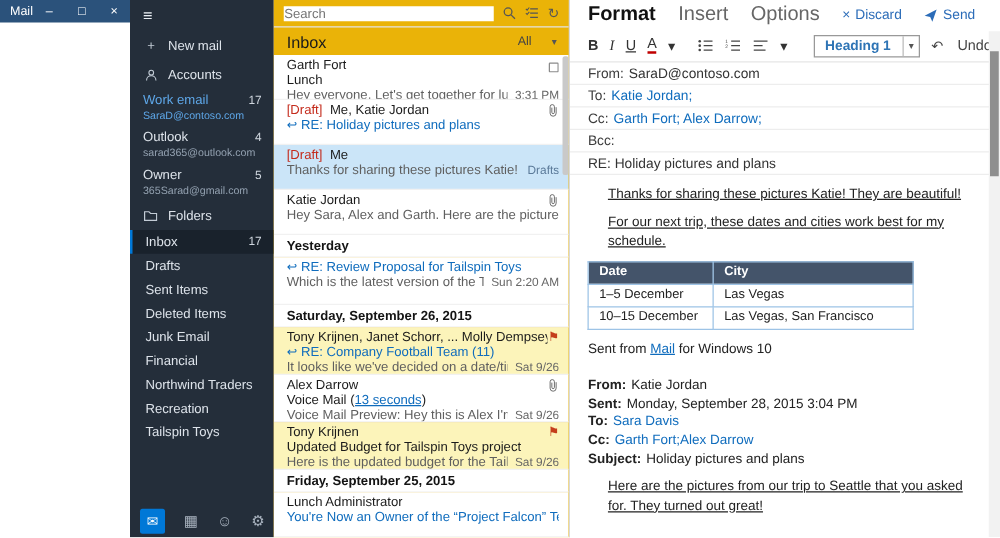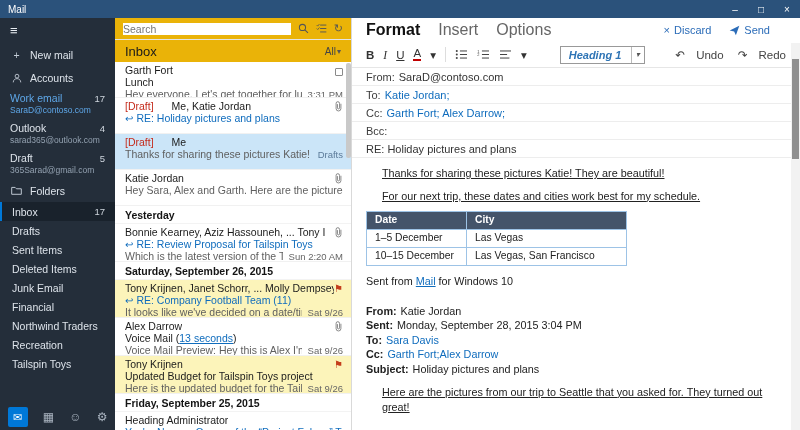--- a/index.html
+++ b/index.html
@@ -1,18 +1,18 @@
 <!DOCTYPE html>
 <html><head>
 <meta charset="utf-8">
 <style>
   * { margin:0; padding:0; box-sizing:border-box; }
   html,body { width:800px; height:430px; overflow:hidden; }
   body { font-family:"Liberation Sans", sans-serif; font-size:11px; color:#222; background:#fff; }
-  .app { width:800px; height:430px; display:flex; flex-direction:column; overflow:hidden; }
+  .app { width:800px; height:430px; display:flex; overflow:hidden; }
 
   
   .titlebar { height:18px; background:#2b527b; color:#fff; display:flex; align-items:center; padding-left:8px; font-size:10px; flex:0 0 auto; }
   .win-controls { margin-left:auto; display:flex; height:100%; }
   .win-controls span { width:26px; display:flex; align-items:center; justify-content:center; font-size:10px; cursor:default; }
 
   
   .main { flex:1; display:flex; overflow:hidden; }
 
   
@@ -31,33 +31,33 @@
   .sb-bottom { margin-top:auto; height:26px; display:flex; align-items:center; justify-content:space-around; font-size:12px; color:#a9b3bf; }
   .sb-bottom .mail-active { color:#ffffff; background:#0078d7; width:20px; height:20px; display:flex; align-items:center; justify-content:center; border-radius:2px; font-size:11px; }
 
   
   .list-pane { width:237px; background:#eab308; border-right:1px solid #d9d9d9; display:flex; flex-direction:column; position:relative; font-size:10.5px; flex:0 0 auto; overflow:hidden; }
   .searchbar { height:22px; border-bottom:1px solid #e4e4e4; display:flex; align-items:center; gap:7px; padding:0 8px; flex:0 0 auto; }
   .search-input { flex:1; border:none; outline:none; font-family:inherit; font-size:10.5px; color:#333; min-width:0; }
   .sicon { color:#555; display:flex; align-items:center; font-size:11px; cursor:pointer; }
   .list-header { height:22px; display:flex; align-items:center; justify-content:space-between; padding:0 10px 0 10px; flex:0 0 auto; }
   .list-title { font-size:13px; color:#1a1a1a; }
-  .filter { color:#444; font-size:10px; display:flex; align-items:center; gap:1px; cursor:pointer; }
+  .filter { color:#444; font-size:10px; display:flex; align-items:center; gap:16px; cursor:pointer; }
   .chev { font-size:8px; color:#555; }
 
   .rows { flex:1; overflow:hidden; }
   .msg { height:36px; padding:2px 8px 0 10px; border-bottom:1px solid #f1f1f1; cursor:pointer; overflow:hidden; background:#fff; }
   .msg.tall { height:38px; }
   .msg .l1, .msg .l2, .msg .l3 { height:12px; display:flex; align-items:flex-end; white-space:nowrap; overflow:hidden; }
   .sender { color:#1b1b1b; overflow:hidden; text-overflow:clip; }
   .subj { color:#1b1b1b; overflow:hidden; }
   .subj-blue { color:#0f6cbd; overflow:hidden; }
   .prev { color:#5f5f5f; flex:1; overflow:hidden; }
   .time { color:#666; font-size:9.5px; margin-left:6px; flex:0 0 auto; }
-  .draft { color:#c42b1c; margin-right:18px; flex:0 0 auto; }
+  .draft { color:#c42b1c; margin-right:6px; flex:0 0 auto; }
   .ricon { margin-left:auto; flex:0 0 auto; display:flex; align-items:center; color:#666; }
   .flagglyph { color:#c43e1c; font-size:10px; }
   .checkbox { width:8px; height:8px; border:1px solid #8a8a8a; border-radius:1px; display:inline-block; }
   .reply-ic { color:#0f6cbd; margin-right:3px; font-size:10px; flex:0 0 auto; }
   .msg.selected { background:#cbe5f8; }
   .msg.flagged { background:#fcf4ba; }
   .folder-tag { color:#5b7linen; color:#5b7a99; font-size:9.5px; margin-left:6px; flex:0 0 auto; }
   .sep { height:18px; display:flex; align-items:center; padding:0 10px; font-weight:700; color:#141414; background:#fff; border-bottom:1px solid #f3f3f3; }
   .list-scroll { position:absolute; right:0; top:45px; width:5px; height:95px; background:#c9c9c9; border-radius:2px; }
 
@@ -69,21 +69,21 @@
   .tab-actions { margin-left:auto; display:flex; gap:18px; align-items:center; padding-right:16px; }
   .action-btn { color:#2b6cb8; display:flex; align-items:center; gap:4px; cursor:pointer; font-size:11px; }
 
   .toolbar { height:26px; display:flex; align-items:center; gap:9px; padding:0 14px; border-bottom:1px solid #e6e6e6; flex:0 0 auto; }
   .tb-btn { color:#333; font-size:11.5px; cursor:pointer; display:flex; align-items:center; }
   .tb-bold { font-weight:700; }
   .tb-italic { font-style:italic; font-family:"Liberation Serif", serif; }
   .tb-underline { text-decoration:underline; }
   .tb-color { border-bottom:2px solid #c00000; line-height:11px; }
   .tb-sep { width:1px; height:15px; background:#ddd; }
-  .combobox { border:1px solid #999; height:18px; display:flex; align-items:center; margin-left:24px; cursor:pointer;font-style:italic; }
+  .combobox { border:1px solid #999; height:18px; display:flex; align-items:center; margin-left:12px; cursor:pointer; }
   .combobox .cb-text { padding:0 8px; color:#2e74b5; font-weight:700; font-size:11px; min-width:70px; }
   .combobox .cb-chev { border-left:1px solid #bbb; height:100%; display:flex; align-items:center; padding:0 4px; font-size:8px; color:#555; }
   .undo-group { margin-left:auto; display:flex; gap:14px; }
   .undo-group .tb-btn { color:#444; gap:4px; }
 
   .field { height:18px; display:flex; align-items:center; padding:0 14px; border-bottom:1px solid #ededed; color:#333; flex:0 0 auto; white-space:nowrap; overflow:hidden; }
   .field .label { margin-right:4px; color:#3c3c3c; }
   .blue { color:#0f6cbd; }
   .u { text-decoration:underline; }
 
@@ -148,21 +148,21 @@
       </div>
       <div class="sb-account">
         <div class="acc-line1">
           <span class="acc-name">Outlook</span>
           <span class="acc-count">4</span>
         </div>
         <div class="acc-email">sarad365@outlook.com</div>
       </div>
       <div class="sb-account">
         <div class="acc-line1">
-          <span class="acc-name">Draft</span>
+          <span class="acc-name">Owner</span>
           <span class="acc-count">5</span>
         </div>
         <div class="acc-email">365Sarad@gmail.com</div>
       </div>
 
       <div class="sb-row">
         <span class="sb-ic">
           <svg width="11" height="9" viewBox="0 0 16 13">
               <path d="M1 2 h5 l2 2 h7 v8 h-14 z" fill="none" stroke="#c3ccd6" stroke-width="1.4"></path>
             </svg>
@@ -291,28 +291,20 @@
             </span>
           </div>
           <div class="l3">
               <span class="prev">Hey Sara, Alex and Garth. Here are the pictures from our</span>
             </div>
         </div>
 
         <div class="sep">Yesterday</div>
 
         <div class="msg tall">
-          <div class="l1">
-            <span class="sender">Bonnie Kearney, Aziz Hassouneh, ... Tony I</span>
-            <span class="ricon">
-              <svg width="9" height="11" viewBox="0 0 12 16">
-                  <path d="M9.5 4 v7 a3.5 3.5 0 0 1 -7 0 V3.5 a2.5 2.5 0 0 1 5 0 V10 a1.5 1.5 0 0 1 -3 0 V4.5" fill="none" stroke="#666" stroke-width="1.1"></path>
-                </svg>
-            </span>
-          </div>
           <div class="l2">
             <span class="reply-ic">↩</span>
             <span class="subj-blue">RE: Review Proposal for Tailspin Toys</span>
           </div>
           <div class="l3">
             <span class="prev">Which is the latest version of the Tailspin Toys proposal?</span>
             <span class="time">Sun 2:20 AM</span>
           </div>
         </div>
 
@@ -364,21 +356,21 @@
           <div class="l3">
             <span class="prev">Here is the updated budget for the Tailspin Toys project. Tha</span>
             <span class="time">Sat 9/26</span>
           </div>
         </div>
 
         <div class="sep">Friday, September 25, 2015</div>
 
         <div class="msg">
           <div class="l1">
-              <span class="sender">Heading Administrator</span>
+              <span class="sender">Lunch Administrator</span>
             </div>
           <div class="l2">
               <span class="subj-blue">You're Now an Owner of the “Project Falcon” Team Mailbox</span>
             </div>
         </div>
 
       </div>
       <div class="list-scroll"></div>
     </div>
 

